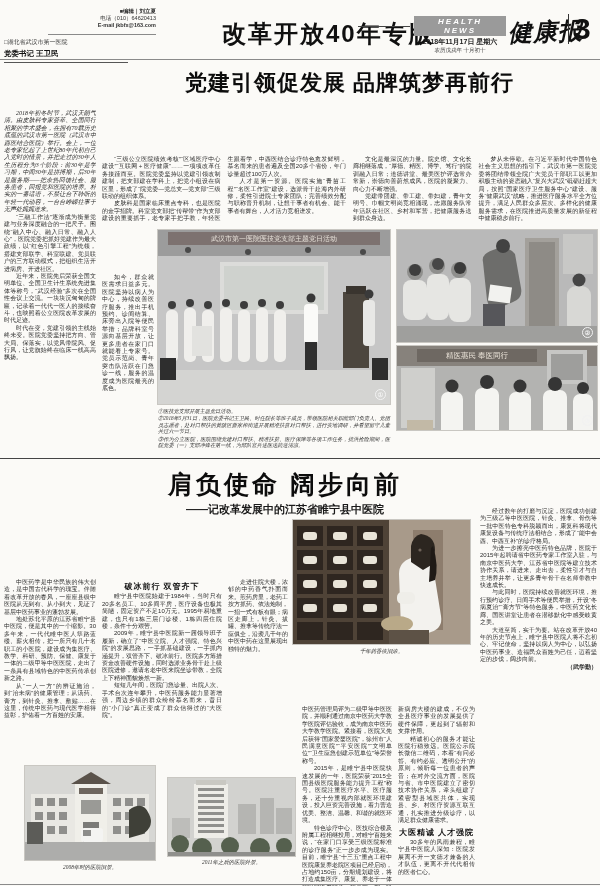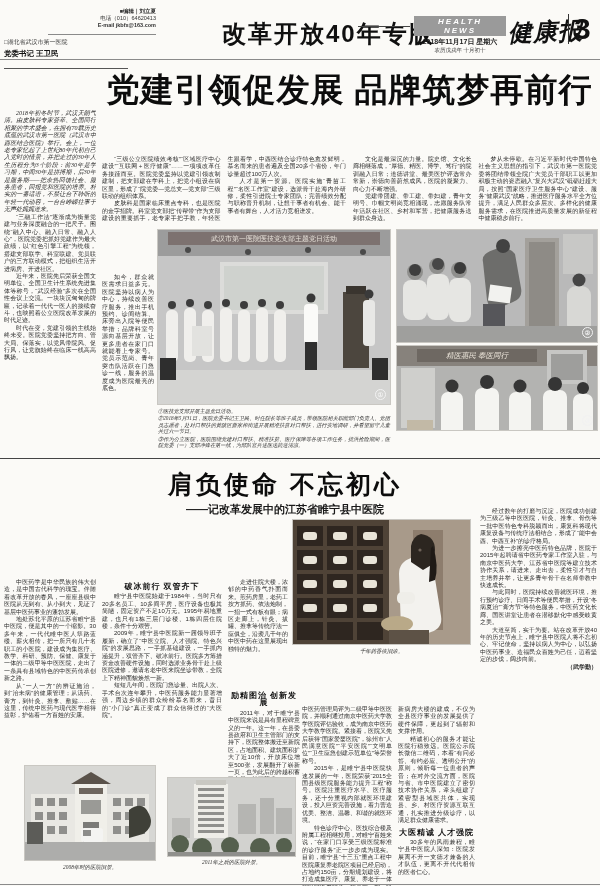--- a/index.html
+++ b/index.html
@@ -15,24 +15,24 @@
   .banner{font-size:24px;font-weight:900;letter-spacing:2px;color:#101010;white-space:nowrap;}
   .hn-box{background:#9a9a9a;color:#fff;font-weight:900;font-style:italic;font-size:8px;
           letter-spacing:2px;padding:1px 20px;display:inline-block;}
   .date-line{font-size:7px;font-weight:bold;color:#222;}
   .lunar-line{font-size:5.5px;color:#444;}
   .paper-name{font-family:"Liberation Serif",serif;font-style:italic;font-weight:bold;
               font-size:24px;letter-spacing:1px;color:#111;transform:rotate(-2deg);}
   .page-no{font-size:30px;font-weight:900;color:#111;border-left:1.5px solid #333;padding-left:5px;line-height:30px;}
 
   
-  .headline1{font-size:33px;font-weight:900;letter-spacing:1px;text-align:center;color:#0c0c0c;white-space:nowrap;}
+  .headline1{font-size:22px;font-weight:900;letter-spacing:1px;text-align:center;color:#0c0c0c;white-space:nowrap;}
   .headline2{font-size:25px;font-weight:900;letter-spacing:3px;text-align:center;color:#0c0c0c;white-space:nowrap;}
   .subtitle2{font-size:11px;font-weight:bold;text-align:center;color:#1a1a1a;}
-  .byline-box{border-bottom:1.2px solid #555;padding-bottom:9px;}
+  .byline-box{border-bottom:1.2px solid #555;padding-bottom:3px;}
   .byline-org{font-size:6px;color:#333;}
   .byline-name{font-size:7.5px;font-weight:bold;color:#111;margin-top:2px;}
 
   .body-text{font-size:6px;line-height:7.4px;text-align:justify;color:#2b2b2b;overflow:hidden;margin-top:44px;}
   .body-text p{margin:0;text-indent:2em;}
   .lead-text{font-family:"Liberation Serif",serif;font-style:italic;}
   .cols4{column-count:4;column-gap:7px;}
   .subhead{font-size:8px;font-weight:900;text-align:center;color:#111;text-indent:0 !important;
            margin:4px 0 3px 0 !important;letter-spacing:1px;}
   .caption{font-family:"Liberation Serif",serif;font-style:italic;font-size:5.2px;line-height:6.4px;
@@ -174,21 +174,21 @@
       <rect x="86" y="74" width="22" height="30" fill="#56565a"></rect>
       <g fill="#d8d8d5">
           <rect x="170" y="56" width="24" height="48" rx="9"></rect>
         </g>
       <circle cx="182" cy="50" r="6.5" fill="#454545"></circle>
       <rect x="0" y="96" width="200" height="16" fill="#9f9f9d"></rect>
     </svg>
     <span class="mark" style="right:4px;bottom:4px;position:absolute;">②</span>
   </div>
 
-  <div class="abs photo" style="left:397px;top:346px;width:200px;height:84px;font-style:italic;">
+  <div class="abs photo" style="left:397px;top:346px;width:200px;height:84px;">
     <svg width="200" height="108" viewBox="0 0 200 108">
       <rect width="200" height="108" fill="#b3b3b1"></rect>
       <rect x="0" y="0" width="200" height="20" fill="#87827c"></rect>
       <rect x="20" y="3" width="120" height="13" fill="#6e6862"></rect>
       <text x="80" y="12" text-anchor="middle" font-size="7.5" fill="#ece5da">精医惠民 奉医同行</text>
       <rect x="150" y="4" width="40" height="34" fill="#c6c6c4"></rect>
       <rect x="154" y="8" width="32" height="26" fill="#9e9e9c"></rect>
       <rect x="4" y="22" width="34" height="60" fill="#cfcfcc"></rect>
       <g fill="#f4f4f1">
         <rect x="44" y="46" width="22" height="44" rx="7"></rect>
@@ -213,21 +213,21 @@
       <g fill="#c2b9a6">
           <rect x="4" y="86" width="30" height="20"></rect>
           <rect x="10" y="74" width="26" height="14"></rect>
         </g>
     </svg>
     <span class="mark" style="right:4px;bottom:4px;position:absolute;">③</span>
   </div>
 
   <div class="abs rule-dark" style="left:0;top:458px;width:600px;"></div>
 
-  <div class="abs headline2" style="left:100px;top:468px;width:370px;">肩负使命 不忘初心</div>
+  <div class="abs headline2" style="left:100px;top:468px;width:370px;">肩负使命 阔步向前</div>
   <div class="abs subtitle2" style="left:100px;top:502px;width:370px;">——记改革发展中的江苏省睢宁县中医院</div>
 
   <div class="abs body-text" style="left:4px;top:535px;width:92px;height:224px;">
     <p>中医药学是中华民族的伟大创造，是中国古代科学的瑰宝。伴随着改革开放的春风，一座座县级中医院从无到有、从小到大，见证了基层中医药事业的蓬勃发展。</p>
     <p>地处苏北平原的江苏省睢宁县中医院，便是其中的一个缩影。30多年来，一代代睢中医人筚路蓝缕、薪火相传，把一所只有几十名职工的小医院，建设成为集医疗、教学、科研、预防、保健、康复于一体的二级甲等中医医院，走出了一条具有县域特色的中医药传承创新之路。</p>
     <p>从“一人一方”的辨证施治，到“治未病”的健康管理；从汤药、膏方，到针灸、推拿、敷贴……在这里，传统中医药与现代医学相得益彰，护佑着一方百姓的安康。</p>
   </div>
 
   <div class="abs body-text" style="left:102px;top:535px;width:120px;height:224px;">
     <p class="subhead">破冰前行 双管齐下</p>
@@ -280,24 +280,20 @@
       <path d="M128 14 q14 2 14 16 l-2 14 -10 6 -12 -8 0 -16 q2 -10 10 -12z" fill="#2c2620"></path>
       <path d="M140 26 q6 20 2 34 l-6 2 2 -34z" fill="#1f1a16"></path>
       <circle cx="127" cy="30" r="1.6" fill="#6e6258"></circle>
       <rect x="104" y="72" width="18" height="12" rx="5" fill="#efeee9"></rect>
       <ellipse cx="104" cy="104" rx="16" ry="8" fill="#b9a988"></ellipse>
       <rect x="96" y="110" width="40" height="14" fill="#5d5246"></rect>
     </svg>
   </div>
   <div class="abs photo-cap" style="left:293px;top:648px;width:177px;">千年药香依旧浓。</div>
 
-  <div class="abs body-text" style="left:228px;top:644px;width:72px;height:116px;">
-    <p class="subhead">励精图治 创新发展</p>
-    <p>2011年，对于睢宁县中医院来说是具有里程碑意义的一年。这一年，在县委县政府和卫生主管部门的支持下，医院整体搬迁至新院区，占地面积、建筑面积扩大了近10倍，开放床位增至500张，发展翻开了崭新一页，也为此后的跨越积蓄了力量，被江苏省</p>
-  </div>
 
   <div class="abs body-text" style="left:302px;top:662px;width:90px;height:220px;">
     <p style="text-indent:0;">中医药管理局评为二级甲等中医医院，并顺利通过南京中医药大学教学医院评估验收，成为南京中医药大学教学医院。紧接着，医院又先后获得“国家爱婴医院”，徐州市“人民满意医院”“平安医院”“文明单位”“卫生应急创建示范单位”等荣誉称号。</p>
     <p>2015年，是睢宁县中医院快速发展的一年，医院荣获“2015全国县级医院服务能力提升工程”称号。医院注重医疗水平、医疗服务，还十分重视内部就医环境建设，投入巨资完善设施，着力营造优美、整洁、温馨、和谐的就医环境。</p>
     <p>特色诊疗中心、医技综合楼及附属工程相继投用，对睢宁百姓来说，“在家门口享受三级医院标准的诊疗服务”正一步步成为现实。目前，睢宁县“十三五”重点工程中医院康复养老院区项目已经启动，占地约150亩，分期规划建设，将打造成集医疗、康复、养老于一体的区域医养结合示范基地，按三级医院标准要求提升医疗救治能力。</p>
   </div>
 
   <div class="abs body-text" style="left:398px;top:662px;width:77px;height:220px;">
     <p style="text-indent:0;">新病房大楼的建成，不仅为全县医疗事业的发展提供了硬件保障，更起到了辐射和支撑作用。</p>
     <p>精诚初心的服务才能让医院行稳致远。医院公示院长微信二维码，本着“有问必答、有约必应、透明公开”的原则，倾听每一位患者的声音；在对外交流方面，医院与省、市中医院建立了密切技术协作关系，牵头组建了紧密型县域医共体，实现县、乡、村医疗资源互联互通，扎实推进分级诊疗，以满足群众健康需求。</p>

